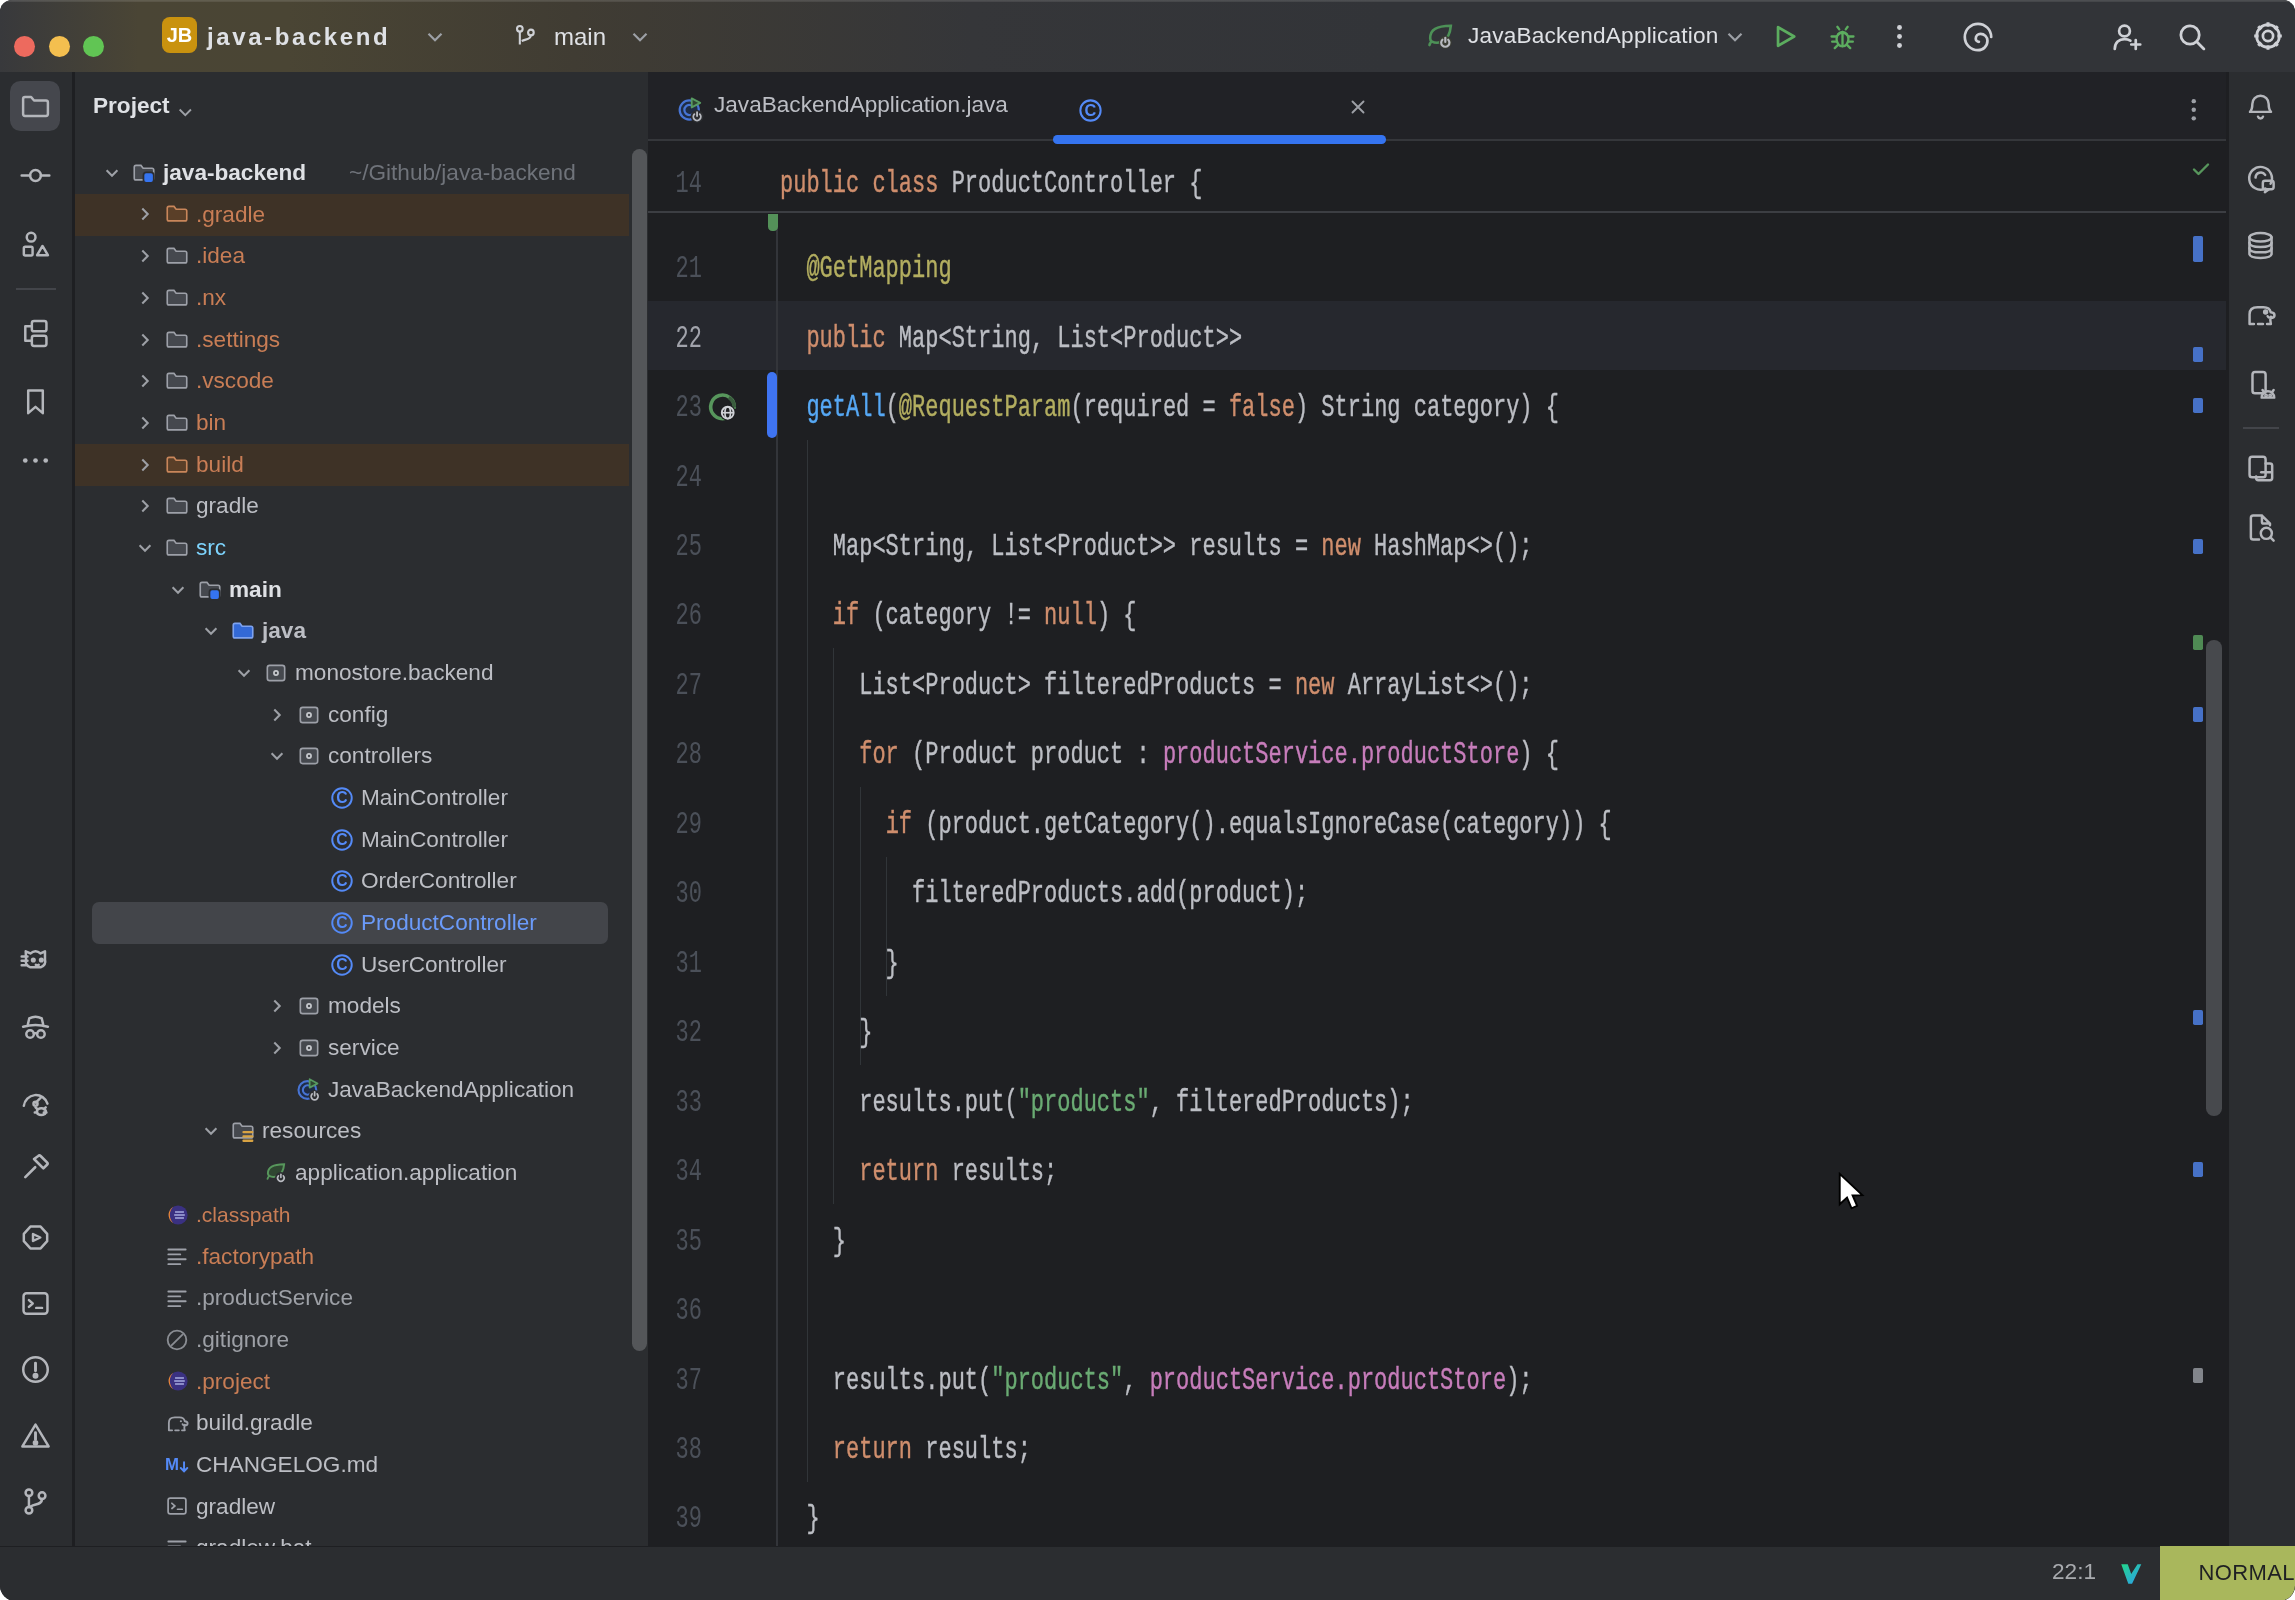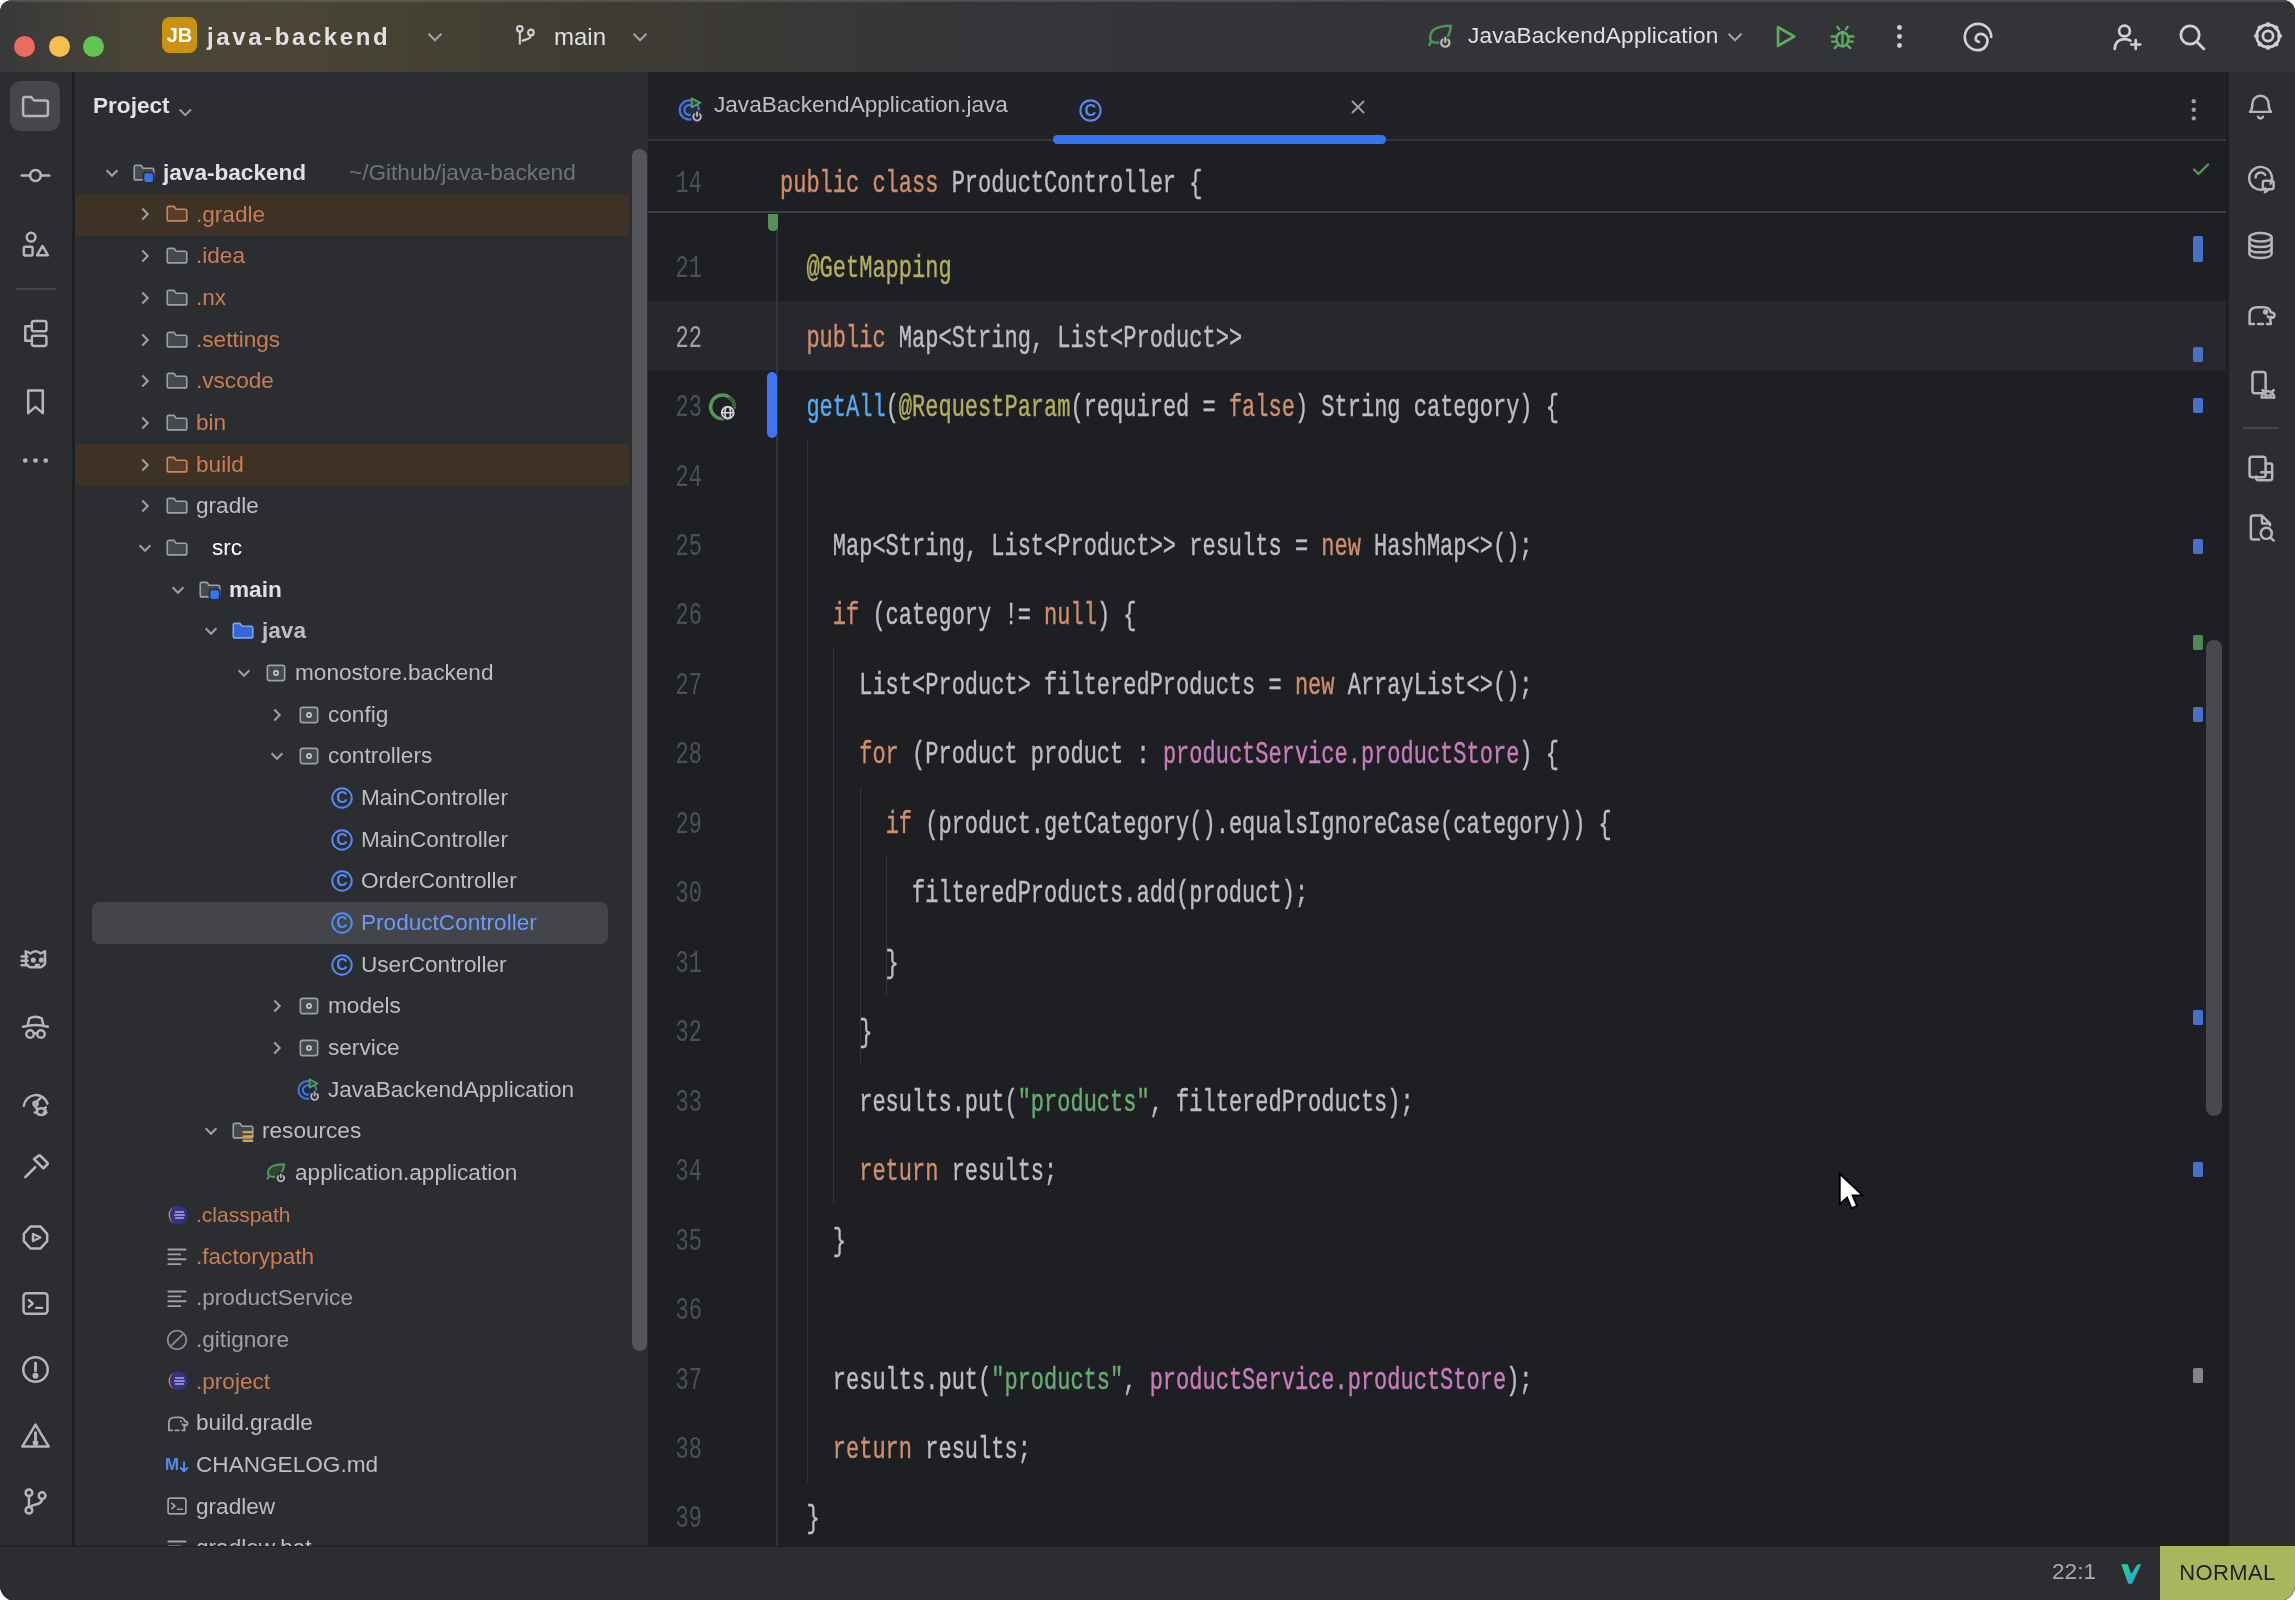--- a/index.html
+++ b/index.html
@@ -268,21 +268,21 @@
       <div class="abs" style="left:57px;top:383px">
         <svg width="26" height="26" viewBox="0 0 24 24" fill="none" stroke="#9da0a6" stroke-width="1.9">
           <path d="M7 9.5l5 5 5-5"></path>
         </svg>
       </div>
       <div class="abs" style="left:89px;top:383px">
         <svg width="26" height="26" viewBox="0 0 24 24">
           <path d="M3 6.6 q0-1.6 1.6-1.6 h4.6 l2 2.6 h8.2 q1.6 0 1.6 1.6 v7.6 q0 1.6-1.6 1.6 H4.6 q-1.6 0-1.6-1.6 z" fill="#45484e" stroke="#9da0a8" stroke-width="1.5"></path>
         </svg>
       </div>
-      <div class="abs" style="left:137px;top:375px;height:42px;line-height:42px;font-size:22.6px;color:#ffffff;font-weight:normal">src</div>
+      <div class="abs" style="left:121px;top:375px;height:42px;line-height:42px;font-size:22.6px;color:#7dd3fc;font-weight:normal">src</div>
       <div class="abs" style="left:90px;top:425px">
         <svg width="26" height="26" viewBox="0 0 24 24" fill="none" stroke="#9da0a6" stroke-width="1.9">
           <path d="M7 9.5l5 5 5-5"></path>
         </svg>
       </div>
       <div class="abs" style="left:122px;top:425px">
         <svg width="26" height="26" viewBox="0 0 24 24">
           <path d="M3 6.6 q0-1.6 1.6-1.6 h4.6 l2 2.6 h8.2 q1.6 0 1.6 1.6 v7.6 q0 1.6-1.6 1.6 H4.6 q-1.6 0-1.6-1.6 z" fill="#45484e" stroke="#9da0a8" stroke-width="1.5"></path>
           <rect x="11.5" y="11.5" width="9.5" height="9.5" rx="2.5" fill="#3574f0" stroke="#2b2d30" stroke-width="1.6"></rect>
         </svg>
@@ -651,13 +651,13 @@
         <path d="M18.8 18.8 L21 21"></path>
       </svg>
     </div><div class="abs" style="left:0;top:1546px;width:2295px;height:55px;background:#2b2d30;border-top:1.7px solid #1e1f22"></div><div class="abs" style="left:2052px;top:1546px;height:55px;line-height:52px;font-size:22.6px;color:#a8aaae">22:1</div><svg class="abs" style="left:2118px;top:1561px" width="26" height="26" viewBox="0 0 24 24">
       <defs>
         <linearGradient id="vg" x1="0" y1="0" x2="1" y2="1">
           <stop offset="0" stop-color="#21d789"></stop>
           <stop offset="1" stop-color="#2f9bf0"></stop>
         </linearGradient>
       </defs>
       <path d="M3 3h6l3.2 9L18 3h3.5L13 21h-3.5z" fill="url(#vg)"></path>
-    </svg><div class="abs" style="left:2160px;top:1546px;width:135px;height:55px;background:#a9b75c;border-radius:0 0 15.6px 0;color:#1f2023;font-size:22px;text-align:center;line-height:53px;letter-spacing:0.4px">NORMAL</div></div>
+    </svg><div class="abs" style="left:2160px;top:1546px;width:135px;height:55px;background:#a9b75c;border-radius:0 0 15.6px 0;color:#1f2023;font-size:22px;text-align:right;line-height:53px;letter-spacing:0.4px">NORMAL</div></div>
 
 </body></html>

